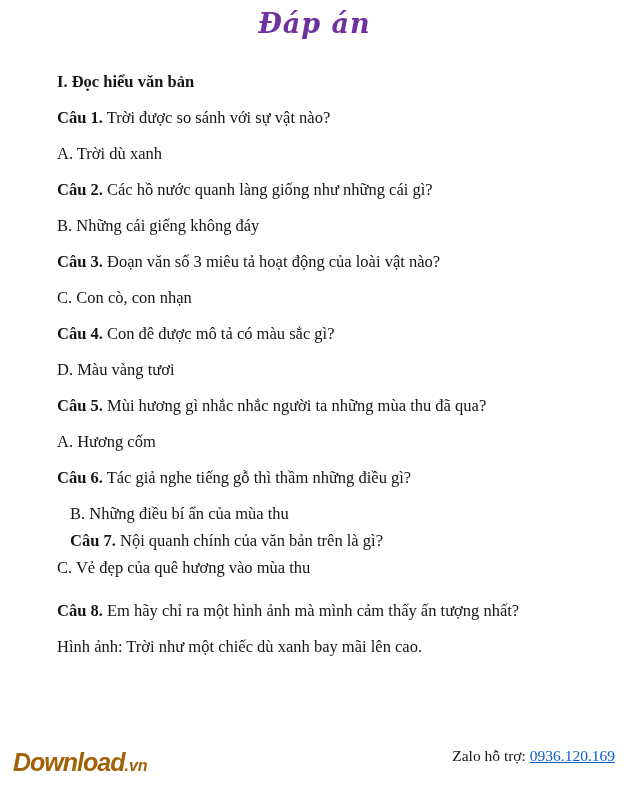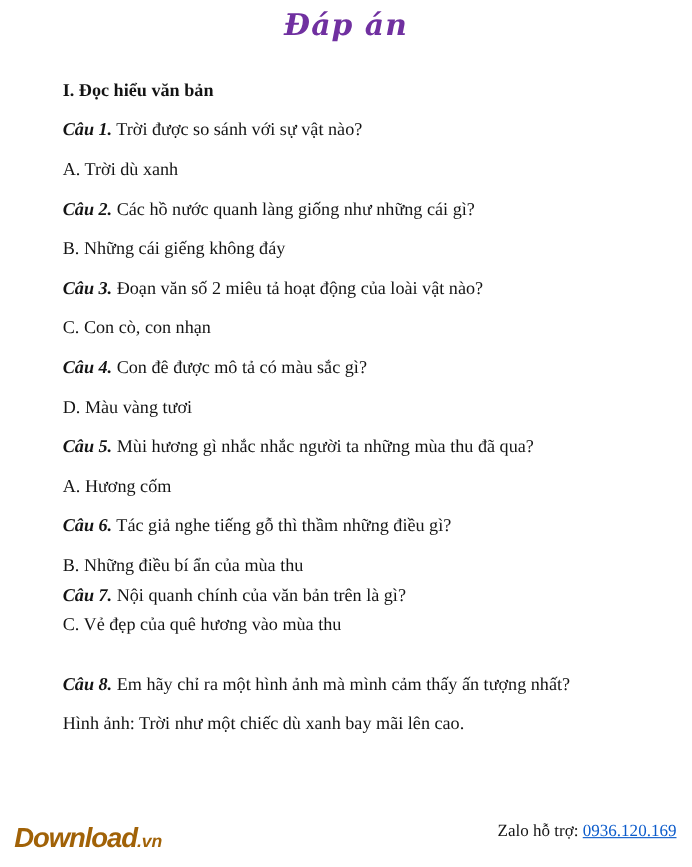--- a/index.html
+++ b/index.html
@@ -31,24 +31,24 @@
     margin: 0 0 14px 0;
     font-size: 16.5px;
     line-height: 22px;
     font-weight: bold;
   }
   p.line {
     margin: 0 0 14px 0;
     font-size: 16.5px;
     line-height: 22px;
   }
-  p.line b { font-weight: bold; font-style: italic; }
+  p.line b { font-weight: bold; }
   p.gap-top { margin-top: 7px; }
-  p.tight { margin-bottom: 5px; }
-  p.gap-bottom { margin-bottom: 32px; }
+  p.tight { margin-bottom: 5px; margin-left: 13px; }
+  p.gap-bottom { margin-bottom: 21px; }
   .logo {
     position: absolute;
     left: 13px;
     top: 748px;
     font-family: "Liberation Sans", sans-serif;
     font-style: italic;
     font-weight: bold;
     color: #a16207;
     white-space: nowrap;
   }
@@ -75,21 +75,21 @@
 
 <div class="content">
   <h2 class="section-heading">I. Đọc hiểu văn bản</h2>
 
   <p class="line"><b>Câu 1.</b><span> Trời được so sánh với sự vật nào?</span></p>
   <p class="line"><span>A. Trời dù xanh</span></p>
 
   <p class="line"><b>Câu 2.</b><span> Các hồ nước quanh làng giống như những cái gì?</span></p>
   <p class="line"><span>B. Những cái giếng không đáy</span></p>
 
-  <p class="line"><b>Câu 3.</b><span> Đoạn văn số 2 miêu tả hoạt động của loài vật nào?</span></p>
+  <p class="line"><b>Câu 3.</b><span> Đoạn văn số 3 miêu tả hoạt động của loài vật nào?</span></p>
   <p class="line"><span>C. Con cò, con nhạn</span></p>
 
   <p class="line"><b>Câu 4.</b><span> Con đê được mô tả có màu sắc gì?</span></p>
   <p class="line"><span>D. Màu vàng tươi</span></p>
 
   <p class="line"><b>Câu 5.</b><span> Mùi hương gì nhắc nhắc người ta những mùa thu đã qua?</span></p>
   <p class="line"><span>A. Hương cốm</span></p>
 
   <p class="line gap-top"><b>Câu 6.</b><span> Tác giả nghe tiếng gỗ thì thầm những điều gì?</span></p>
   <p class="line tight"><span>B. Những điều bí ẩn của mùa thu</span></p>

